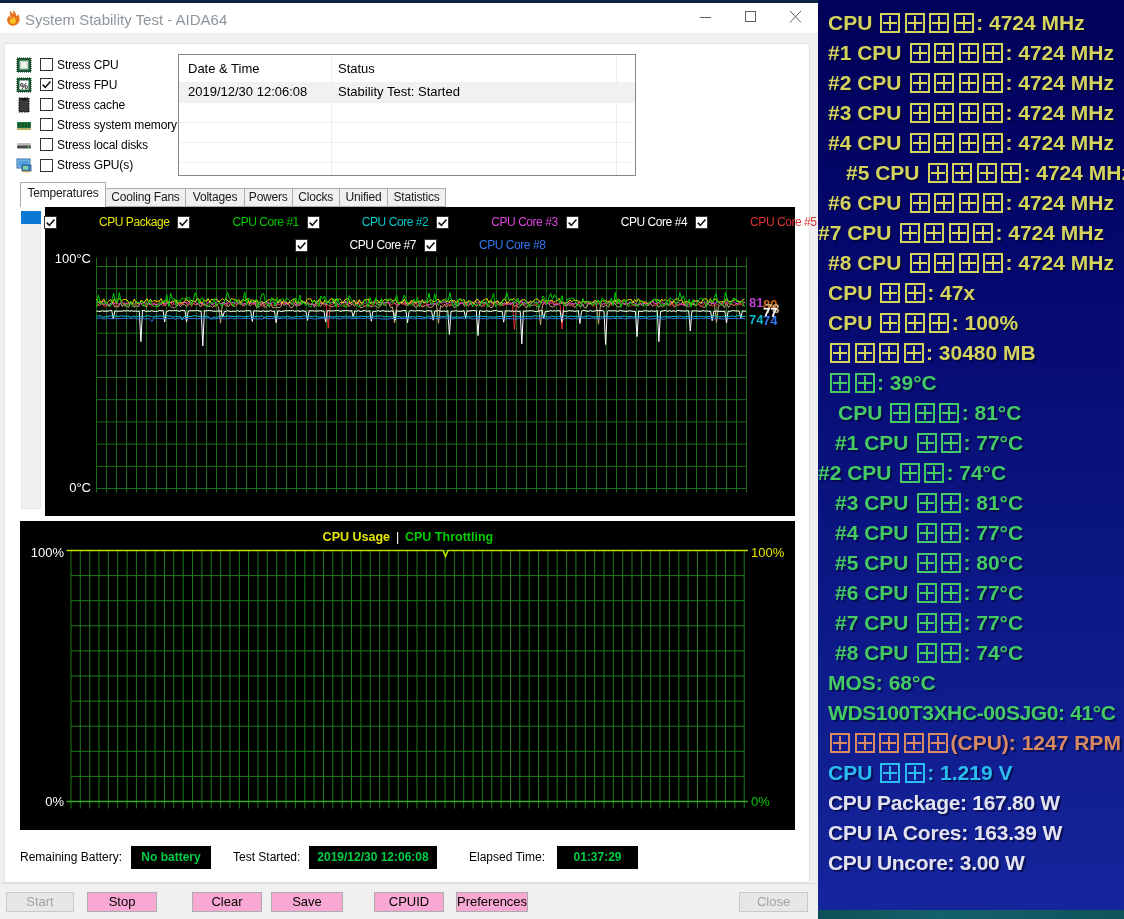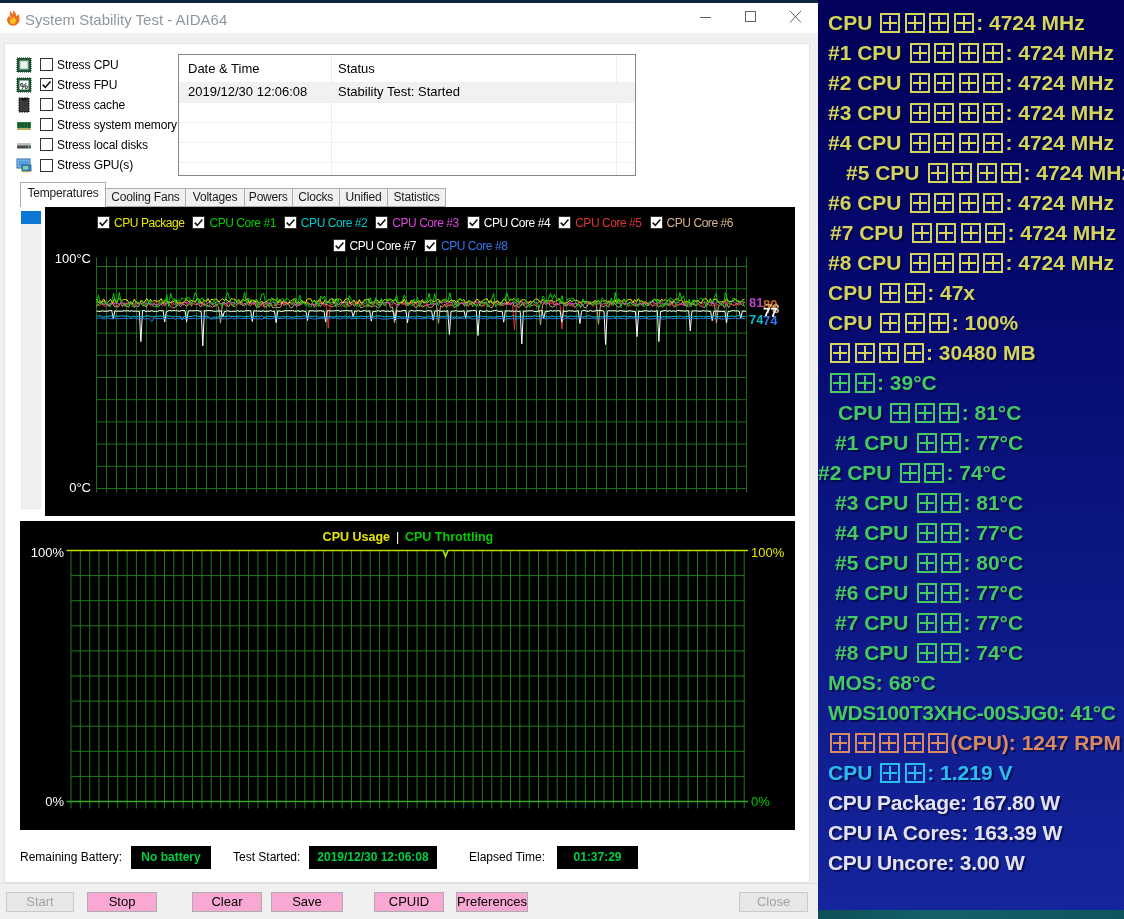--- a/index.html
+++ b/index.html
@@ -17,21 +17,21 @@
 #tbl { position:absolute; left:178px; top:54px; width:458px; height:122px; background:#fff; border:1px solid #828790; }
 #tbl .hd { position:absolute; top:0; height:27px; font-size:13px; color:#000; line-height:28px; }
 #tbl .vline { position:absolute; top:0; bottom:0; width:1px; background:#ececec; }
 #tbl .hline { position:absolute; left:0; right:0; height:1px; background:#f0f0f0; }
 #tbl .r1 { position:absolute; left:0; right:0; top:27px; height:20px; background:#f1f1f1; font-size:13px; line-height:20px; color:#000; }
 #tabs { position:absolute; left:20px; top:182px; height:25px; }
 .tab { position:absolute; top:6px; height:19px; background:#f0f0f0; border:1px solid #acacac; border-left:none; font-size:12px; letter-spacing:-0.2px; color:#1a1a1a; text-align:center; line-height:16px; }
 .tab.act { top:0; height:25px; background:#fff; border-left:1px solid #acacac; border-bottom:none; z-index:2; line-height:21px; }
 #g1 { position:absolute; left:45px; top:207px; width:750px; height:309px; background:#000; }
 #g2 { position:absolute; left:20px; top:521px; width:775px; height:309px; background:#000; }
-.li { display:inline-flex; align-items:flex-start; margin:0 4px; font-size:12px; letter-spacing:-0.45px; }
+.li { display:inline-flex; align-items:flex-end; margin:0 4px; font-size:12px; letter-spacing:-0.45px;gap:38px; }
 .li .wck { margin-right:4px; display:inline-flex; }
 #leg1 { position:absolute; left:-5px; top:8px; width:750px; text-align:center; white-space:nowrap; }
 #leg2 { position:absolute; left:0; top:31px; width:750px; text-align:center; white-space:nowrap; }
 #slider { position:absolute; left:21px; top:211px; width:20px; height:298px; background:#f0f0f0; border:1px solid #e8e8e8; }
 #slider .hnd { position:absolute; left:-1px; top:-1px; width:20px; height:13px; background:#0b78d4; }
 #status { position:absolute; left:0; top:846px; width:818px; height:23px; font-size:12px; color:#000; }
 .sbox { position:absolute; top:0; height:23px; background:#000; color:#00cc44; font-size:12px; font-weight:bold; text-align:center; }
 .slab { position:absolute; top:4px; }
 #btnrow { position:absolute; left:0; top:883px; width:818px; height:36px; background:#f0f0f0; border-top:1px solid #dfdfdf; }
 .btn { position:absolute; top:8px; height:20px; background:#f9a8d4; border:1px solid #adadad; font-size:13px; color:#000; text-align:center; line-height:18px; }
@@ -477,21 +477,21 @@
 
 <div id="osd">
     <div class="wrap">
 <div class="ln" style="color:#d4d45c;padding-left:10px">CPU <i class="cj "></i><i class="cj "></i><i class="cj "></i><i class="cj "></i>: 4724 MHz</div>
 <div class="ln" style="color:#d4d45c;padding-left:10px">#1 CPU <i class="cj "></i><i class="cj "></i><i class="cj "></i><i class="cj "></i>: 4724 MHz</div>
 <div class="ln" style="color:#d4d45c;padding-left:10px">#2 CPU <i class="cj "></i><i class="cj "></i><i class="cj "></i><i class="cj "></i>: 4724 MHz</div>
 <div class="ln" style="color:#d4d45c;padding-left:10px">#3 CPU <i class="cj "></i><i class="cj "></i><i class="cj "></i><i class="cj "></i>: 4724 MHz</div>
 <div class="ln" style="color:#d4d45c;padding-left:10px">#4 CPU <i class="cj "></i><i class="cj "></i><i class="cj "></i><i class="cj "></i>: 4724 MHz</div>
 <div class="ln" style="color:#d4d45c;padding-left:28px">#5 CPU <i class="cj "></i><i class="cj "></i><i class="cj "></i><i class="cj "></i>: 4724 MHz</div>
 <div class="ln" style="color:#d4d45c;padding-left:10px">#6 CPU <i class="cj "></i><i class="cj "></i><i class="cj "></i><i class="cj "></i>: 4724 MHz</div>
-<div class="ln" style="color:#d4d45c;padding-left:12px">#7 CPU <i class="cj "></i><i class="cj "></i><i class="cj "></i><i class="cj "></i>: 4724 MHz</div>
+<div class="ln" style="color:#d4d45c;padding-left:0">#7 CPU <i class="cj "></i><i class="cj "></i><i class="cj "></i><i class="cj "></i>: 4724 MHz</div>
 <div class="ln" style="color:#d4d45c;padding-left:10px">#8 CPU <i class="cj "></i><i class="cj "></i><i class="cj "></i><i class="cj "></i>: 4724 MHz</div>
 <div class="ln" style="color:#d4d45c;padding-left:10px">CPU <i class="cj "></i><i class="cj "></i>: 47x</div>
 <div class="ln" style="color:#d4d45c;padding-left:10px">CPU <i class="cj "></i><i class="cj "></i><i class="cj "></i>: 100%</div>
 <div class="ln" style="color:#d4d45c;padding-left:10px"><i class="cj "></i><i class="cj "></i><i class="cj "></i><i class="cj "></i>: 30480 MB</div>
 <div class="ln" style="color:#44c963;padding-left:10px"><i class="cj "></i><i class="cj "></i>: 39°C</div>
 <div class="ln" style="color:#44c963;padding-left:20px">CPU <i class="cj "></i><i class="cj "></i><i class="cj "></i>: 81°C</div>
 <div class="ln" style="color:#44c963;padding-left:17px">#1 CPU <i class="cj "></i><i class="cj "></i>: 77°C</div>
 <div class="ln" style="color:#44c963;">#2 CPU <i class="cj "></i><i class="cj "></i>: 74°C</div>
 <div class="ln" style="color:#44c963;padding-left:17px">#3 CPU <i class="cj "></i><i class="cj "></i>: 81°C</div>
 <div class="ln" style="color:#44c963;padding-left:17px">#4 CPU <i class="cj "></i><i class="cj "></i>: 77°C</div>

